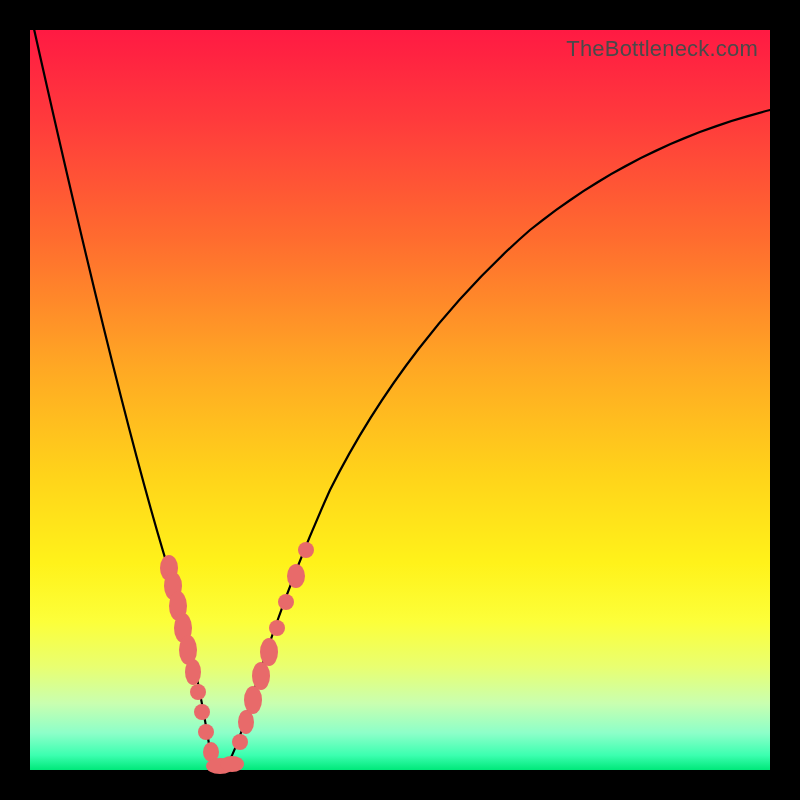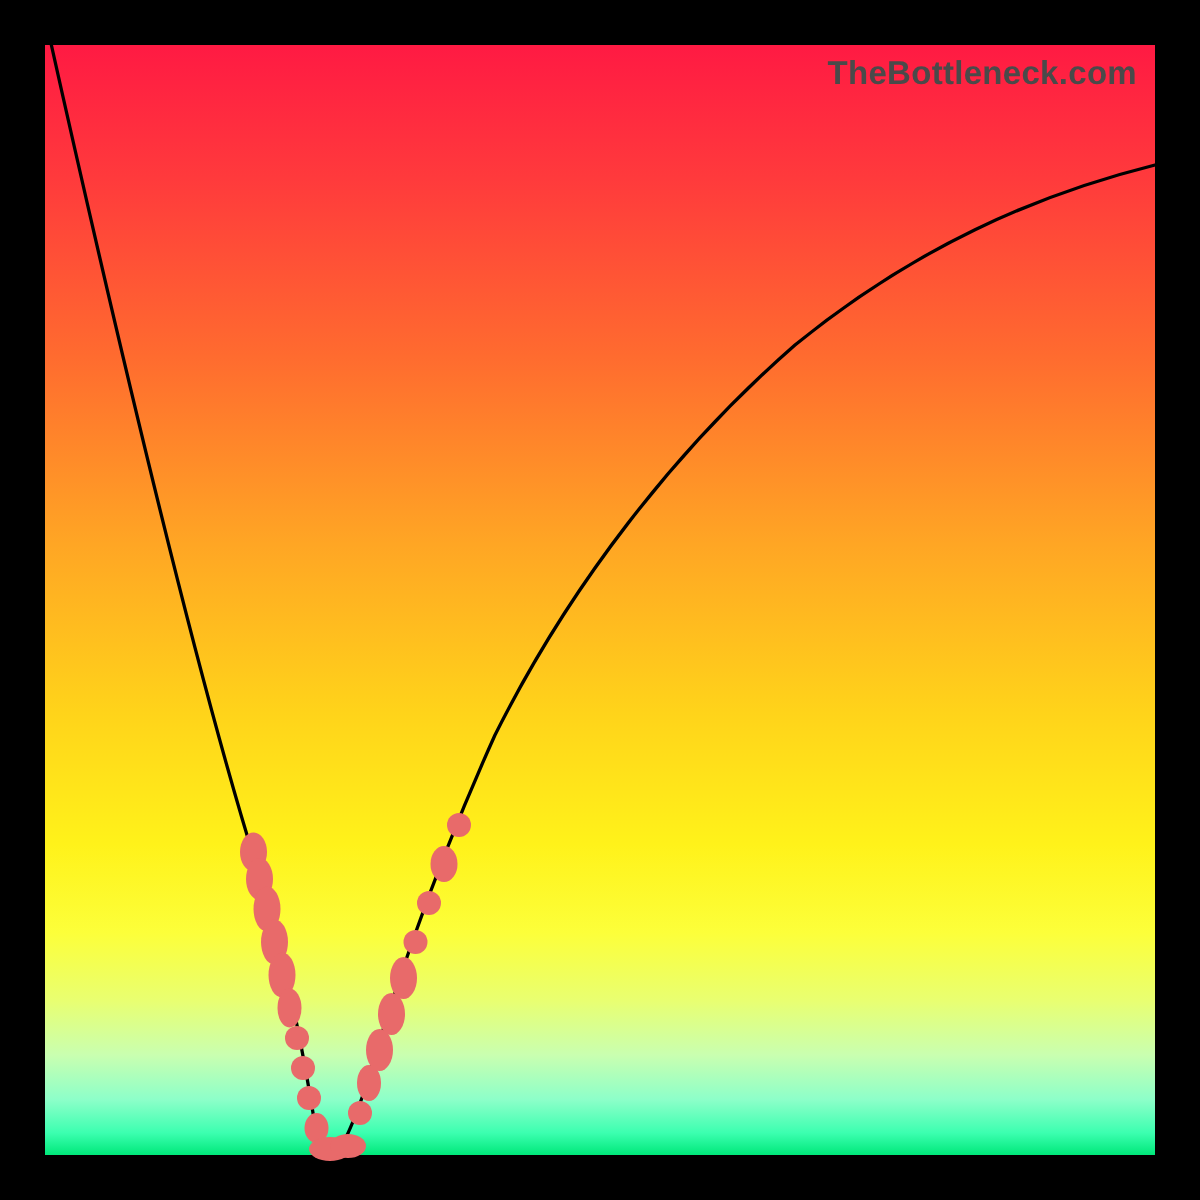--- a/index.html
+++ b/index.html
@@ -40,21 +40,21 @@
       #3cffb0 98%,
       #00e87a 100%
     );
   }
   .watermark {
     position: absolute;
     top: 6px;
     right: 12px;
     color: #4a4a4a;
     font-size: 22px;
-    font-weight: 700;
+    font-weight: 400;
     letter-spacing: 0.2px;
     user-select: none;
   }
   svg.curve {
     position: absolute;
     left: 0;
     top: 0;
     width: 740px;
     height: 740px;
     overflow: visible;

